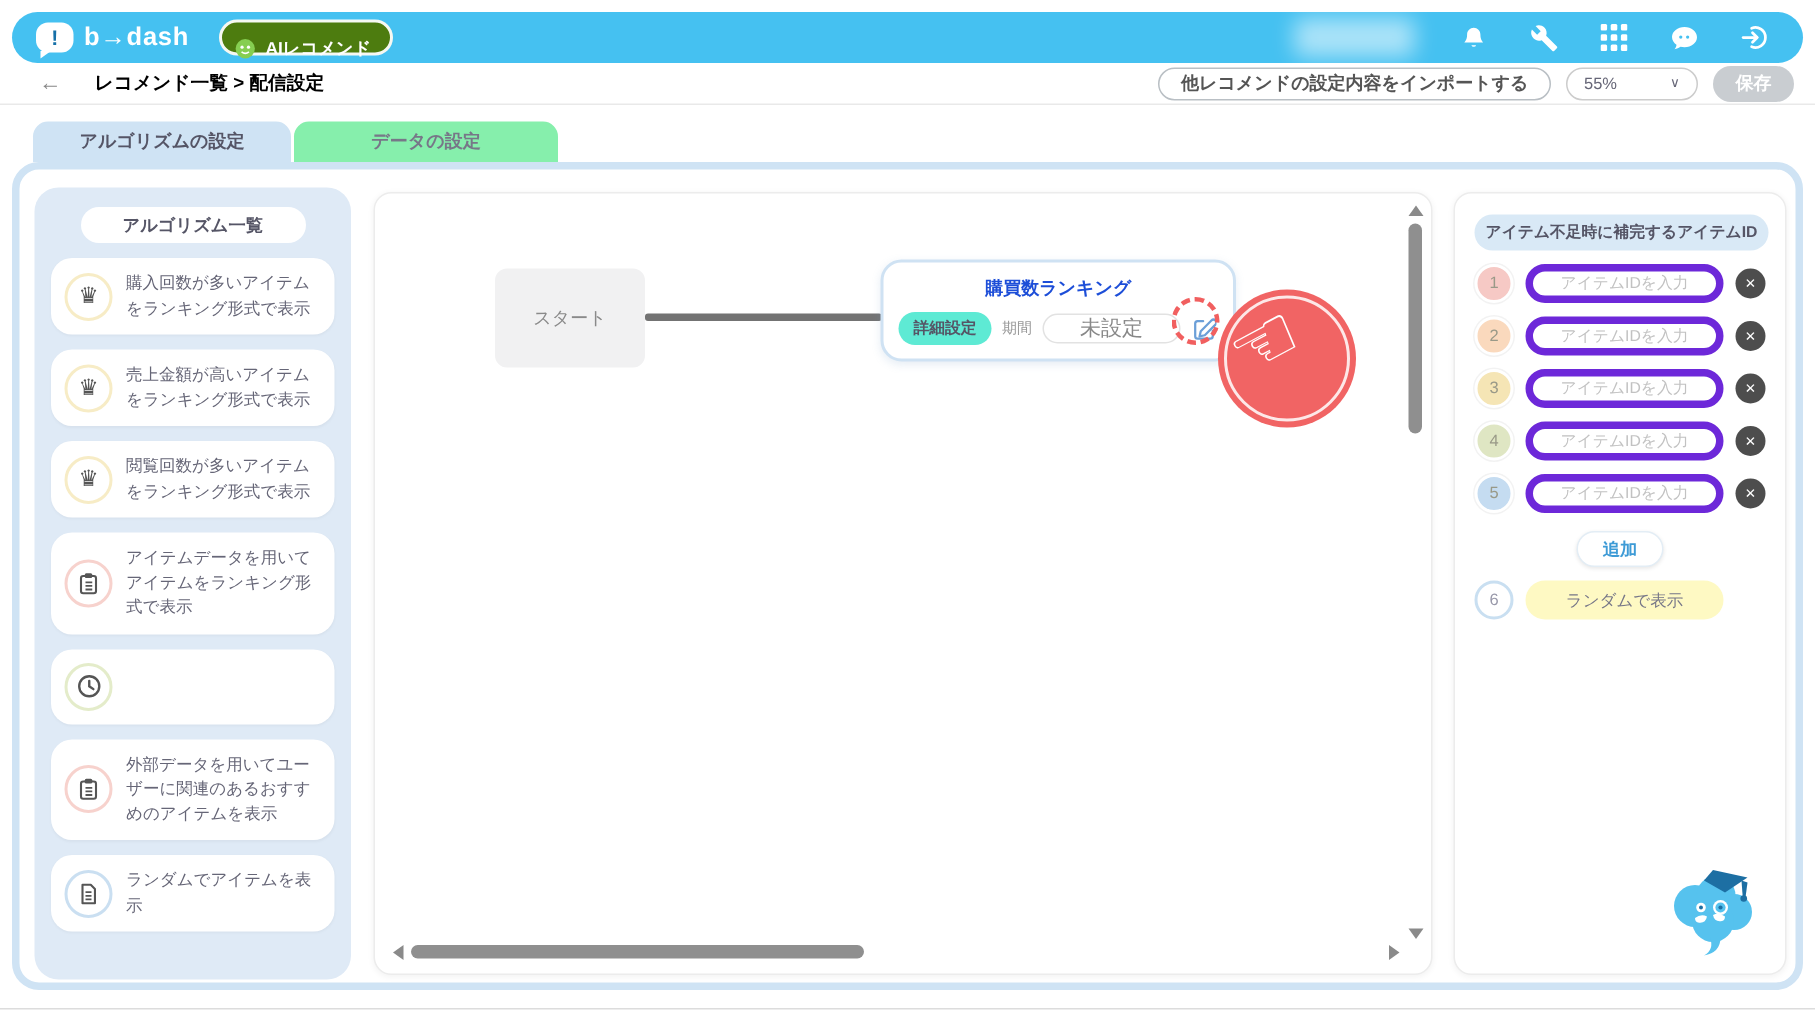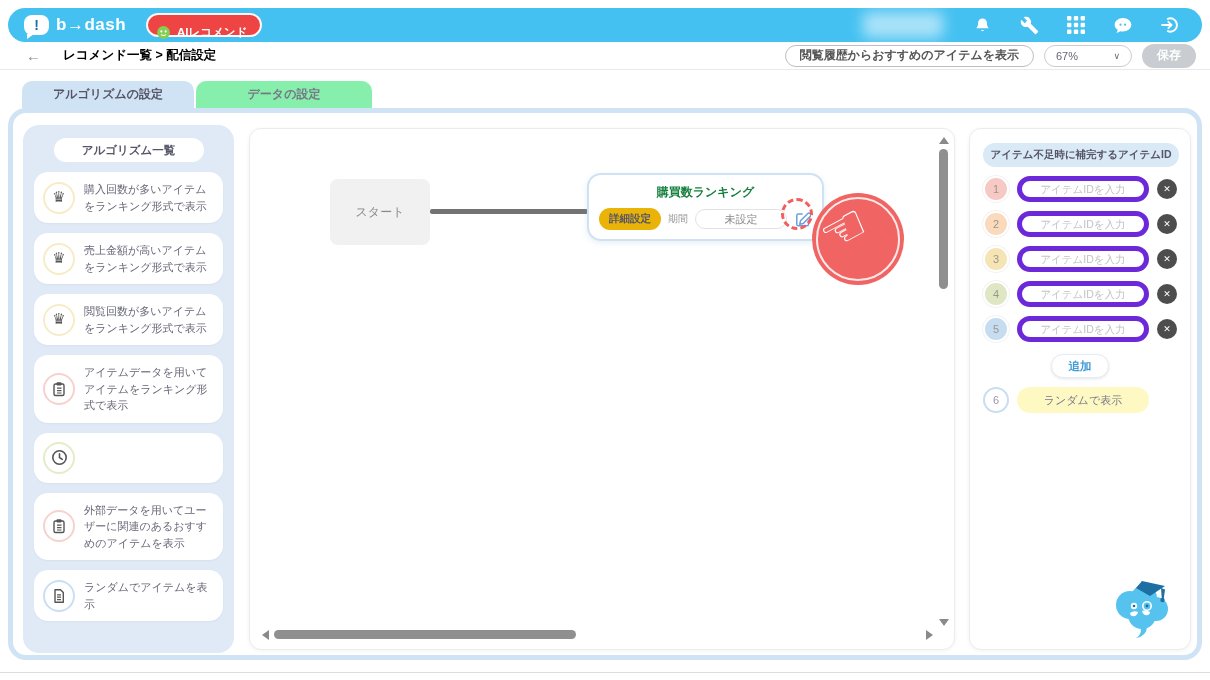--- a/index.html
+++ b/index.html
@@ -5,21 +5,21 @@
   * { margin:0; padding:0; box-sizing:border-box; }
   html,body { width:1210px; height:680px; background:#fff; font-family:"Liberation Sans","DejaVu Sans",sans-serif; overflow:hidden; }
 
   
   #header-bar { position:absolute; left:8px; top:8px; width:1194px; height:34px; background:#45c1f1; border-radius:17px; display:flex; align-items:center; }
   .logo-wrap { display:flex; align-items:center; gap:7px; margin-left:16px; }
   .logo-bubble { position:relative; width:25px; height:20px; background:#fff; border-radius:8px; display:flex; align-items:center; justify-content:center; }
   .logo-bubble:after { content:""; position:absolute; left:3px; bottom:-4px; border-left:7px solid #fff; border-bottom:5px solid transparent; }
   .logo-bubble span { color:#1670a8; font-weight:bold; font-size:14px; line-height:1; }
   .logo-text { color:#fff; font-weight:bold; font-size:17px; letter-spacing:.5px; }
-  .ai-badge { margin-left:20px; height:24px; display:flex; align-items:center; gap:6px; padding:14px 13px 0 8px; background:#ef4444; border:2px solid rgba(255,255,255,.95); border-radius:14px; }
+  .ai-badge { margin-left:20px; height:24px; display:flex; align-items:center; gap:6px; padding:14px 13px 0 8px; background:#4d7c0f; border:2px solid rgba(255,255,255,.95); border-radius:14px; }
   .ai-badge .label { color:#fff; font-size:11.5px; font-weight:bold; }
   .header-right { margin-left:auto; margin-right:22px; display:flex; align-items:center; gap:27px; }
   .blur-user { width:80px; height:26px; background:rgba(255,255,255,.55); border-radius:4px; filter:blur(7px); margin-right:2px; }
   .hicon { width:20px; height:20px; display:flex; align-items:center; justify-content:center; cursor:pointer; }
 
   
   #toolbar-row { position:absolute; left:0; top:42px; width:1210px; height:28px; background:#fff; border-bottom:1px solid #e9e9e9; display:flex; align-items:center; }
   .back-arrow { margin-left:26px; color:#888; font-size:15px; cursor:pointer; }
   .breadcrumb { margin-left:22px; color:#000000; font-size:12.5px; font-weight:bold; }
   .toolbar-right { margin-left:auto; margin-right:14px; display:flex; align-items:center; gap:10px; }
@@ -47,25 +47,25 @@
   .ic-green  { border:2px solid #e4ecca; }
   .ic-blue   { border:2px solid #cadff1; }
   .crown-glyph { font-size:15px; color:#555; line-height:1; font-family:"DejaVu Sans",sans-serif; }
   .algo-card .txt { font-size:11px; color:#667; line-height:1.5; }
 
   
   #canvas-panel { position:absolute; left:236px; top:15px; width:706px; height:522px; background:#fff; border:1px solid #ececec; border-radius:12px; box-shadow:0 1px 4px rgba(0,0,0,.05); }
   .start-node { position:absolute; left:80px; top:50px; width:100px; height:66px; background:#f1f1f2; border-radius:8px; display:flex; align-items:center; justify-content:center; font-size:12px; color:#8a8a8a; cursor:pointer; }
   .connector { position:absolute; left:180px; top:80px; width:158px; height:5px; background:#737373; border-radius:2px; }
   .rank-node { position:absolute; left:337px; top:44px; width:237px; height:68px; background:#fff; border:2px solid #cfe2f3; border-radius:14px; box-shadow:0 2px 6px rgba(120,160,200,.18); cursor:pointer; }
-  .rank-title { margin-top:9px; text-align:center; font-size:12px; font-weight:bold; color:#15803d; }
+  .rank-title { margin-top:9px; text-align:center; font-size:12px; font-weight:bold; color:#1d4ed8; }
   .rank-row { margin-top:7px; display:flex; align-items:center; gap:7px; padding:0 10px; }
-  .detail-pill { background:#eab308; border-radius:11px; padding:4px 10px; font-size:10.5px; font-weight:bold; color:#556; cursor:pointer; flex:none; }
+  .detail-pill { background:#5eead4; border-radius:11px; padding:4px 10px; font-size:10.5px; font-weight:bold; color:#556; cursor:pointer; flex:none; }
   .period-label { font-size:10px; color:#999; flex:none; }
-  .period-value { flex:1; height:20px; border:1px solid #e2e2e2; border-radius:10px; display:flex; align-items:center; justify-content:center; font-size:11px; color:#888; background:#fff; cursor:pointer; }
+  .period-value { flex:1; height:20px; border:1px solid #e2e2e2; border-radius:10px; display:flex; align-items:center; justify-content:center; font-size:14px; color:#888; background:#fff; cursor:pointer; }
   .edit-btn { width:18px; height:18px; display:flex; align-items:center; justify-content:center; cursor:pointer; flex:none; }
   .dash-circle { position:absolute; left:531px; top:69px; width:32px; height:32px; border:3px dashed #f15f5f; border-radius:50%; pointer-events:none; }
   .hand-badge { position:absolute; left:562px; top:64px; width:92px; height:92px; background:#f16464; border-radius:50%; pointer-events:none; }
   .hand-badge:after { content:""; position:absolute; inset:4px; border:2px solid rgba(255,255,255,.85); border-radius:50%; }
   .hand-glyph { position:absolute; left:8px; top:10px; font-size:52px; color:#fff; transform:rotate(-28deg); font-family:"DejaVu Sans",sans-serif; line-height:1; }
 
   
   .v-thumb { position:absolute; left:689px; top:20px; width:9px; height:140px; background:#8f8f8f; border-radius:5px; cursor:pointer; }
   .h-thumb { position:absolute; left:24px; top:501px; width:302px; height:9px; background:#8f8f8f; border-radius:5px; cursor:pointer; }
   .tri { width:0; height:0; position:absolute; cursor:pointer; }
@@ -151,23 +151,23 @@
           <path d="M10 8.2L13.8 12 10 15.8" stroke="#fff" stroke-width="2.2" fill="none" stroke-linecap="round" stroke-linejoin="round"></path>
         </svg>
     </div>
   </div>
 </div>
 
 <div id="toolbar-row">
   <span class="back-arrow">←</span>
   <span class="breadcrumb">レコメンド一覧 &gt; 配信設定</span>
   <div class="toolbar-right">
-    <div class="import-btn">閲覧履歴からおすすめのアイテムを表示</div>
+    <div class="import-btn">他レコメンドの設定内容をインポートする</div>
     <div class="zoom-select">
-      <span>67%</span>
+      <span>55%</span>
       <span class="chev">∨</span>
     </div>
     <div class="save-btn">保存</div>
   </div>
 </div>
 
 <div class="tab" id="tab-algo">アルゴリズムの設定</div>
 <div class="tab" id="tab-data">データの設定</div>
 
 <div id="main-box">

